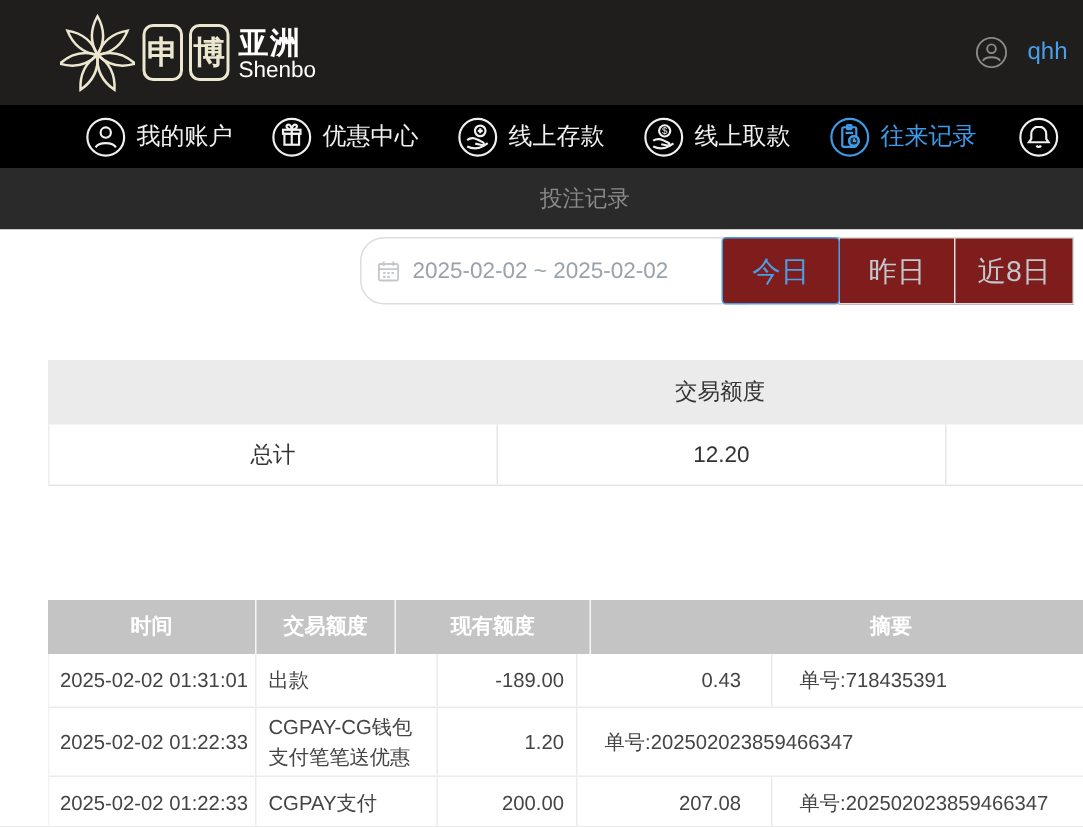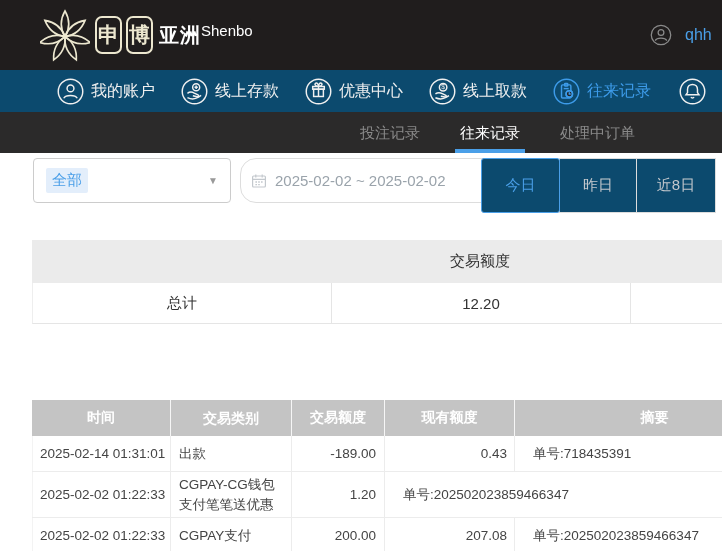--- a/index.html
+++ b/index.html
@@ -5,56 +5,56 @@
   * { margin:0; padding:0; box-sizing:border-box; }
   body { font-family:"Liberation Sans","DejaVu Sans",sans-serif; background:#888; }
   .screen { position:relative; width:722px; height:551px; overflow:hidden; background:#fff; margin:0 auto; }
 
   
   .topbar { position:relative; height:70px; background:#201d1d; display:flex; align-items:center; padding-left:40px; }
   .logo-wrap { display:flex; align-items:center; cursor:pointer; }
   .logo-flower { width:50px; height:54px; margin-right:5px; }
   .logo-box { width:27px; height:38px; border:2px solid #ece7cf; border-radius:7px; color:#ece7cf;
               font-size:21px; display:flex; align-items:center; justify-content:center; margin-right:4px; font-weight:700; }
-  .logo-col { display:flex; flex-direction:row; justify-content:center; margin-left:2px; }
+  .logo-col { display:flex; flex-direction:column; justify-content:center; margin-left:2px; }
   .logo-region { color:#fff; font-size:20px; font-weight:700; letter-spacing:1px; line-height:22px; }
   .logo-sub { color:#fff; font-size:15px; line-height:13px; }
   .user-area { position:absolute; top:0; left:650px; height:70px; display:flex; align-items:center; }
   .avatar-icon { width:22px; height:22px; color:#8a8a8a; }
   .username { color:#4a9fe8; font-size:16px; margin-left:13px; white-space:nowrap; }
 
   
-  .navbar { height:42px; background:#0c4a6e; display:flex; align-items:center; padding-left:57px; gap:26px; }
+  .navbar { height:42px; background:#000000; display:flex; align-items:center; padding-left:57px; gap:26px; }
   .nav-item { display:flex; align-items:center; gap:7px; color:#f0f0f0; font-size:16px; cursor:pointer; white-space:nowrap; }
   .nav-item .nav-ico { width:27px; height:27px; color:#f0f0f0; }
   .nav-item.active { color:#3d9be9; }
   .nav-item.active .nav-ico { color:#3d9be9; }
   .nav-bell { margin-left:2px; }
 
   
-  .subtabs { height:41px; background:#2b2a2a; display:flex; padding-left:355px; gap:30px; }
+  .subtabs { height:41px; background:#2b2a2a; display:flex; padding-left:355px; gap:30px;flex-direction:column; }
   .subtab { position:relative; color:#8a8a8a; font-size:15px; line-height:41px; padding:0 5px; cursor:pointer; white-space:nowrap; }
   .subtab.active { color:#fff; }
   .subtab.active::after { content:""; position:absolute; left:0; right:0; bottom:0; height:4px; background:#4a9fe8; }
 
   
   .content { position:relative; height:398px; background:#fff; }
 
   .type-select { position:absolute; top:5px; left:33px; width:198px; height:45px; border:1px solid #ccc;
                  border-radius:4px; display:flex; align-items:center; padding:0 12px; cursor:pointer; background:#fff; }
   .type-chip { background:#e3eefb; color:#4a9fe8; font-size:15px; padding:3px 6px; border-radius:2px; }
   .select-caret { margin-left:auto; color:#999; font-size:10px; }
 
   .date-input { position:absolute; top:5px; left:240px; width:273px; height:45px; border:1px solid #ddd;
                 border-radius:16px; display:flex; align-items:center; padding:0 10px; cursor:pointer; background:#fff; }
   .cal-icon { width:16px; height:16px; color:#c3c8cd; margin-right:8px; flex:none; }
   .date-text { color:#9aa3ab; font-size:15px; white-space:nowrap; }
 
   .quick-group { position:absolute; top:5px; left:481px; display:flex; }
-  .quick-btn { height:55px; background:#0c4a6e; border:1px solid #ddd; color:#c2c7cc; font-size:15px;
+  .quick-btn { height:45px; background:#7f1d1d; border:1px solid #ddd; color:#c2c7cc; font-size:19px;
                font-family:inherit; cursor:pointer; }
   .quick-btn + .quick-btn { margin-left:-1px; }
   .quick-btn.b0 { width:79px; }
   .quick-btn.b1 { width:78px; }
   .quick-btn.b2 { width:80px; }
   .quick-btn.active { border:1px solid #4a9fe8; color:#4a9fe8; border-radius:3px; position:relative; z-index:1; }
 
   
   .summary-table { position:absolute; top:87px; left:32px; width:762px; font-size:15px; color:#333; }
   .summary-head { display:flex; background:#ebebeb; height:43px; align-items:center; }
@@ -68,21 +68,21 @@
   
   .main-table { position:absolute; top:247px; left:32px; width:762px; font-size:13.5px; color:#444; }
   .mt-row { display:flex; }
   .mt-head { background:#c4c4c4; color:#fff; font-size:14px; font-weight:700; height:36px; }
   .mt-head .mt-cell { border-right:1px solid rgba(255,255,255,.85); justify-content:center; }
   .mt-head .mt-cell:last-child { border-right:none; }
   .mt-cell { display:flex; align-items:center; }
   .c-time { width:139px; padding-left:7px; }
   .c-type { width:121px; padding:3px 8px; line-height:1.45; }
   .c-amt  { width:93px;  justify-content:flex-end; padding-right:8px; }
-  .c-bal  { width:130px; justify-content:flex-end; padding-right:7px; }
+  .c-bal  { width:130px; justify-content:flex-end; padding-right:20px; }
   .c-sum  { flex:1; padding-left:18px; }
   .mt-head .c-time,.mt-head .c-type,.mt-head .c-amt,.mt-head .c-bal,.mt-head .c-sum { padding:0; justify-content:center; }
   .mt-body-row { border-bottom:1px solid #ececec; min-height:36px; }
   .mt-body-row .mt-cell { border-right:1px solid #ececec; }
   .mt-body-row .mt-cell:first-child { border-left:1px solid #f3f3f3; }
   .mt-body-row .mt-cell:last-child { border-right:none; }
   .r2 { min-height:44px; }
 </style>
 </head>
 <body>
@@ -128,35 +128,35 @@
       <svg class="nav-ico" viewBox="0 0 26 26" fill="none" stroke="currentColor" stroke-width="1.4">
         <circle cx="13" cy="13" r="11.8"></circle>
         <circle cx="13" cy="10" r="3.3"></circle>
         <path d="M6.5 19.5 c2-3.6 11-3.6 13 0"></path>
       </svg>
       <span>我的账户</span>
     </div>
     <div class="nav-item">
       <svg class="nav-ico" viewBox="0 0 26 26" fill="none" stroke="currentColor" stroke-width="1.4">
         <circle cx="13" cy="13" r="11.8"></circle>
+        <rect x="7.4" y="8.2" width="11.2" height="2.6"></rect>
+        <rect x="8.3" y="10.8" width="9.4" height="7"></rect>
+        <path d="M13 8.2 v9.6 M13 8.2 c-3 0-4.3-2.4-2.6-3.2 1.4-.6 2.6 1.4 2.6 3.2 z M13 8.2 c3 0 4.3-2.4 2.6-3.2 -1.4-.6-2.6 1.4-2.6 3.2 z"></path>
+      </svg>
+      <span>优惠中心</span>
+    </div>
+    <div class="nav-item">
+      <svg class="nav-ico" viewBox="0 0 26 26" fill="none" stroke="currentColor" stroke-width="1.4">
+        <circle cx="13" cy="13" r="11.8"></circle>
         <circle cx="14.6" cy="8.9" r="3.4"></circle>
         <path d="M13 8.9 h3.2 M14.6 7.3 v3.2"></path>
         <path d="M6.2 14.8 c2.4-1.8 4.6-1.4 6.6-.3 l3.6 1.8 c1 .6.4 2-.8 1.7 l-4.2-.9"></path>
         <path d="M6.2 18.9 c3.4 1.6 7 1.8 10.6-.4 l2.6-1.7"></path>
       </svg>
       <span>线上存款</span>
-    </div>
-    <div class="nav-item">
-      <svg class="nav-ico" viewBox="0 0 26 26" fill="none" stroke="currentColor" stroke-width="1.4">
-        <circle cx="13" cy="13" r="11.8"></circle>
-        <rect x="7.4" y="8.2" width="11.2" height="2.6"></rect>
-        <rect x="8.3" y="10.8" width="9.4" height="7"></rect>
-        <path d="M13 8.2 v9.6 M13 8.2 c-3 0-4.3-2.4-2.6-3.2 1.4-.6 2.6 1.4 2.6 3.2 z M13 8.2 c3 0 4.3-2.4 2.6-3.2 -1.4-.6-2.6 1.4-2.6 3.2 z"></path>
-      </svg>
-      <span>优惠中心</span>
     </div>
     <div class="nav-item">
       <svg class="nav-ico" viewBox="0 0 26 26" fill="none" stroke="currentColor" stroke-width="1.4">
         <circle cx="13" cy="13" r="11.8"></circle>
         <circle cx="13.6" cy="8.9" r="3.6"></circle>
         <text x="13.6" y="11" text-anchor="middle" font-size="6.4" fill="currentColor" stroke="none" font-family="inherit">$</text>
         <path d="M6.2 15.2 c2.4-1.6 4.6-1.2 6.6-.2 l3.4 1.7 c1 .6.4 1.9-.8 1.6 l-4-.8"></path>
         <path d="M6.2 19 c3.4 1.5 7 1.7 10.6-.5 l2.4-1.6"></path>
       </svg>
       <span>线上取款</span>
@@ -189,24 +189,20 @@
     <div class="subtab active">
       <span>往来记录</span>
     </div>
     <div class="subtab">
       <span>处理中订单</span>
     </div>
   </div>
 
   <div class="content">
 
-    <div class="type-select">
-      <span class="type-chip">全部</span>
-      <span class="select-caret">▼</span>
-    </div>
 
     <div class="date-input">
       <svg class="cal-icon" viewBox="0 0 16 16" fill="none" stroke="currentColor" stroke-width="1.2">
         <rect x="1.6" y="3" width="12.8" height="11" rx="1"></rect>
         <path d="M4.8 1.4 v3 M11.2 1.4 v3 M1.6 6.4 h12.8"></path>
         <path d="M4.4 9 h1.6 M7.2 9 h1.6 M10 9 h1.6 M4.4 11.6 h1.6 M7.2 11.6 h1.6" stroke-width="1.4"></path>
       </svg>
       <span class="date-text">2025-02-02 ~ 2025-02-02</span>
     </div>
 
@@ -225,28 +221,27 @@
       <div class="summary-body">
         <div class="sum-cell sum-c1">总计</div>
         <div class="sum-cell sum-c2">12.20</div>
         <div class="sum-cell sum-c3"></div>
       </div>
     </div>
 
     <div class="main-table">
       <div class="mt-row mt-head">
         <div class="mt-cell c-time">时间</div>
-        <div class="mt-cell c-type">交易类别</div>
         <div class="mt-cell c-amt">交易额度</div>
         <div class="mt-cell c-bal">现有额度</div>
         <div class="mt-cell c-sum">摘要</div>
       </div>
 
       <div class="mt-row mt-body-row">
-        <div class="mt-cell c-time">2025-02-14 01:31:01</div>
+        <div class="mt-cell c-time">2025-02-02 01:31:01</div>
         <div class="mt-cell c-type">出款</div>
         <div class="mt-cell c-amt">-189.00</div>
         <div class="mt-cell c-bal">0.43</div>
         <div class="mt-cell c-sum">单号:718435391</div>
       </div>
 
       <div class="mt-row mt-body-row r2">
         <div class="mt-cell c-time">2025-02-02 01:22:33</div>
         <div class="mt-cell c-type">CGPAY-CG钱包支付笔笔送优惠</div>
         <div class="mt-cell c-amt">1.20</div>

